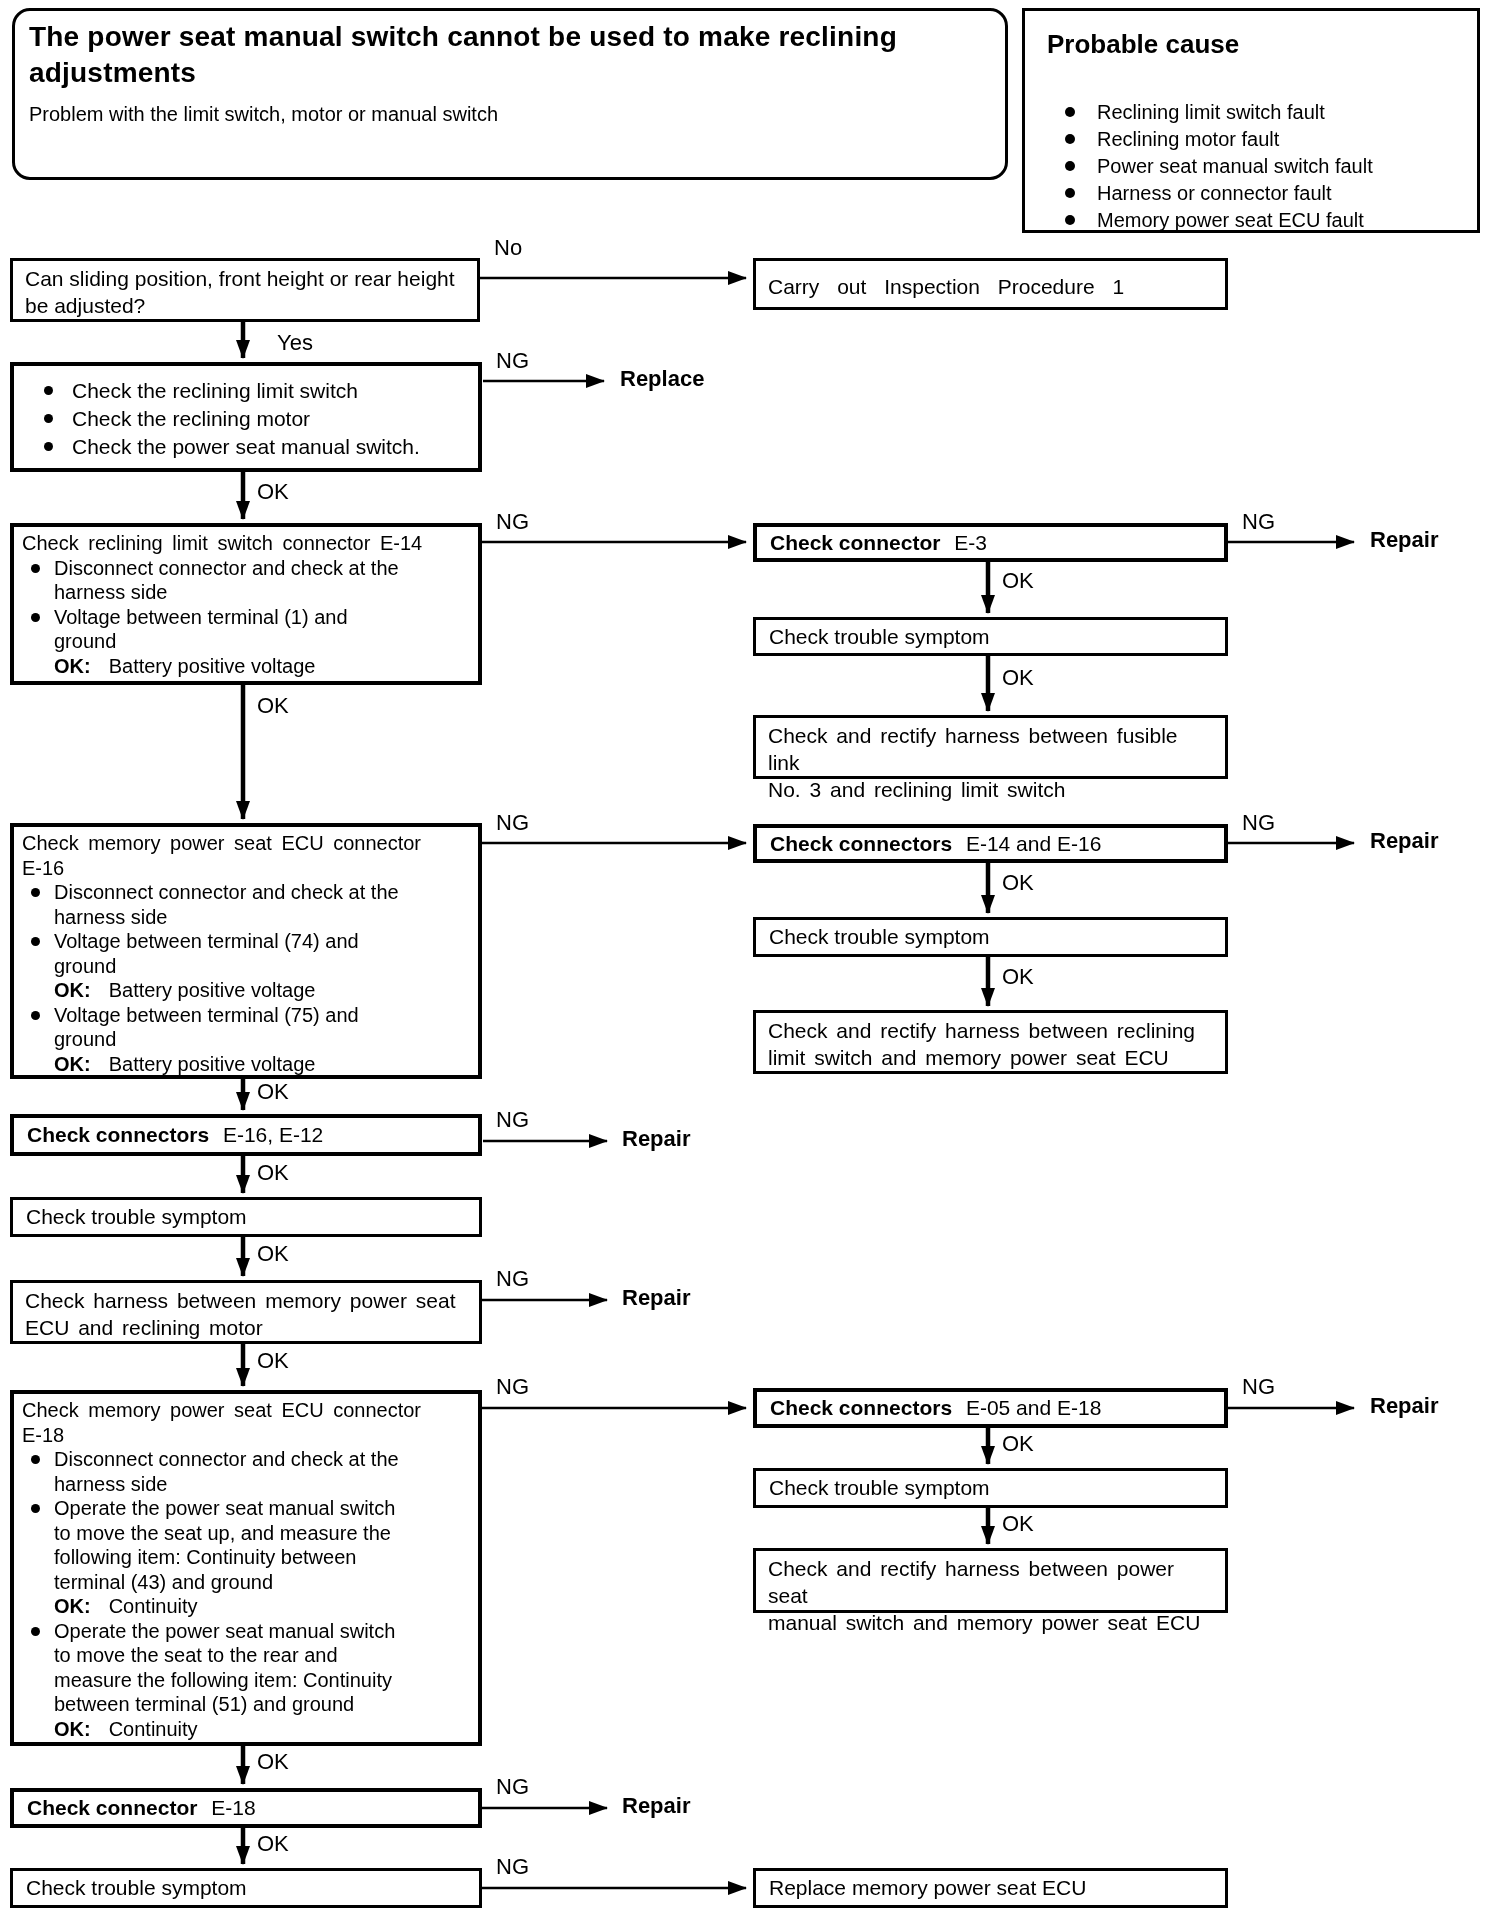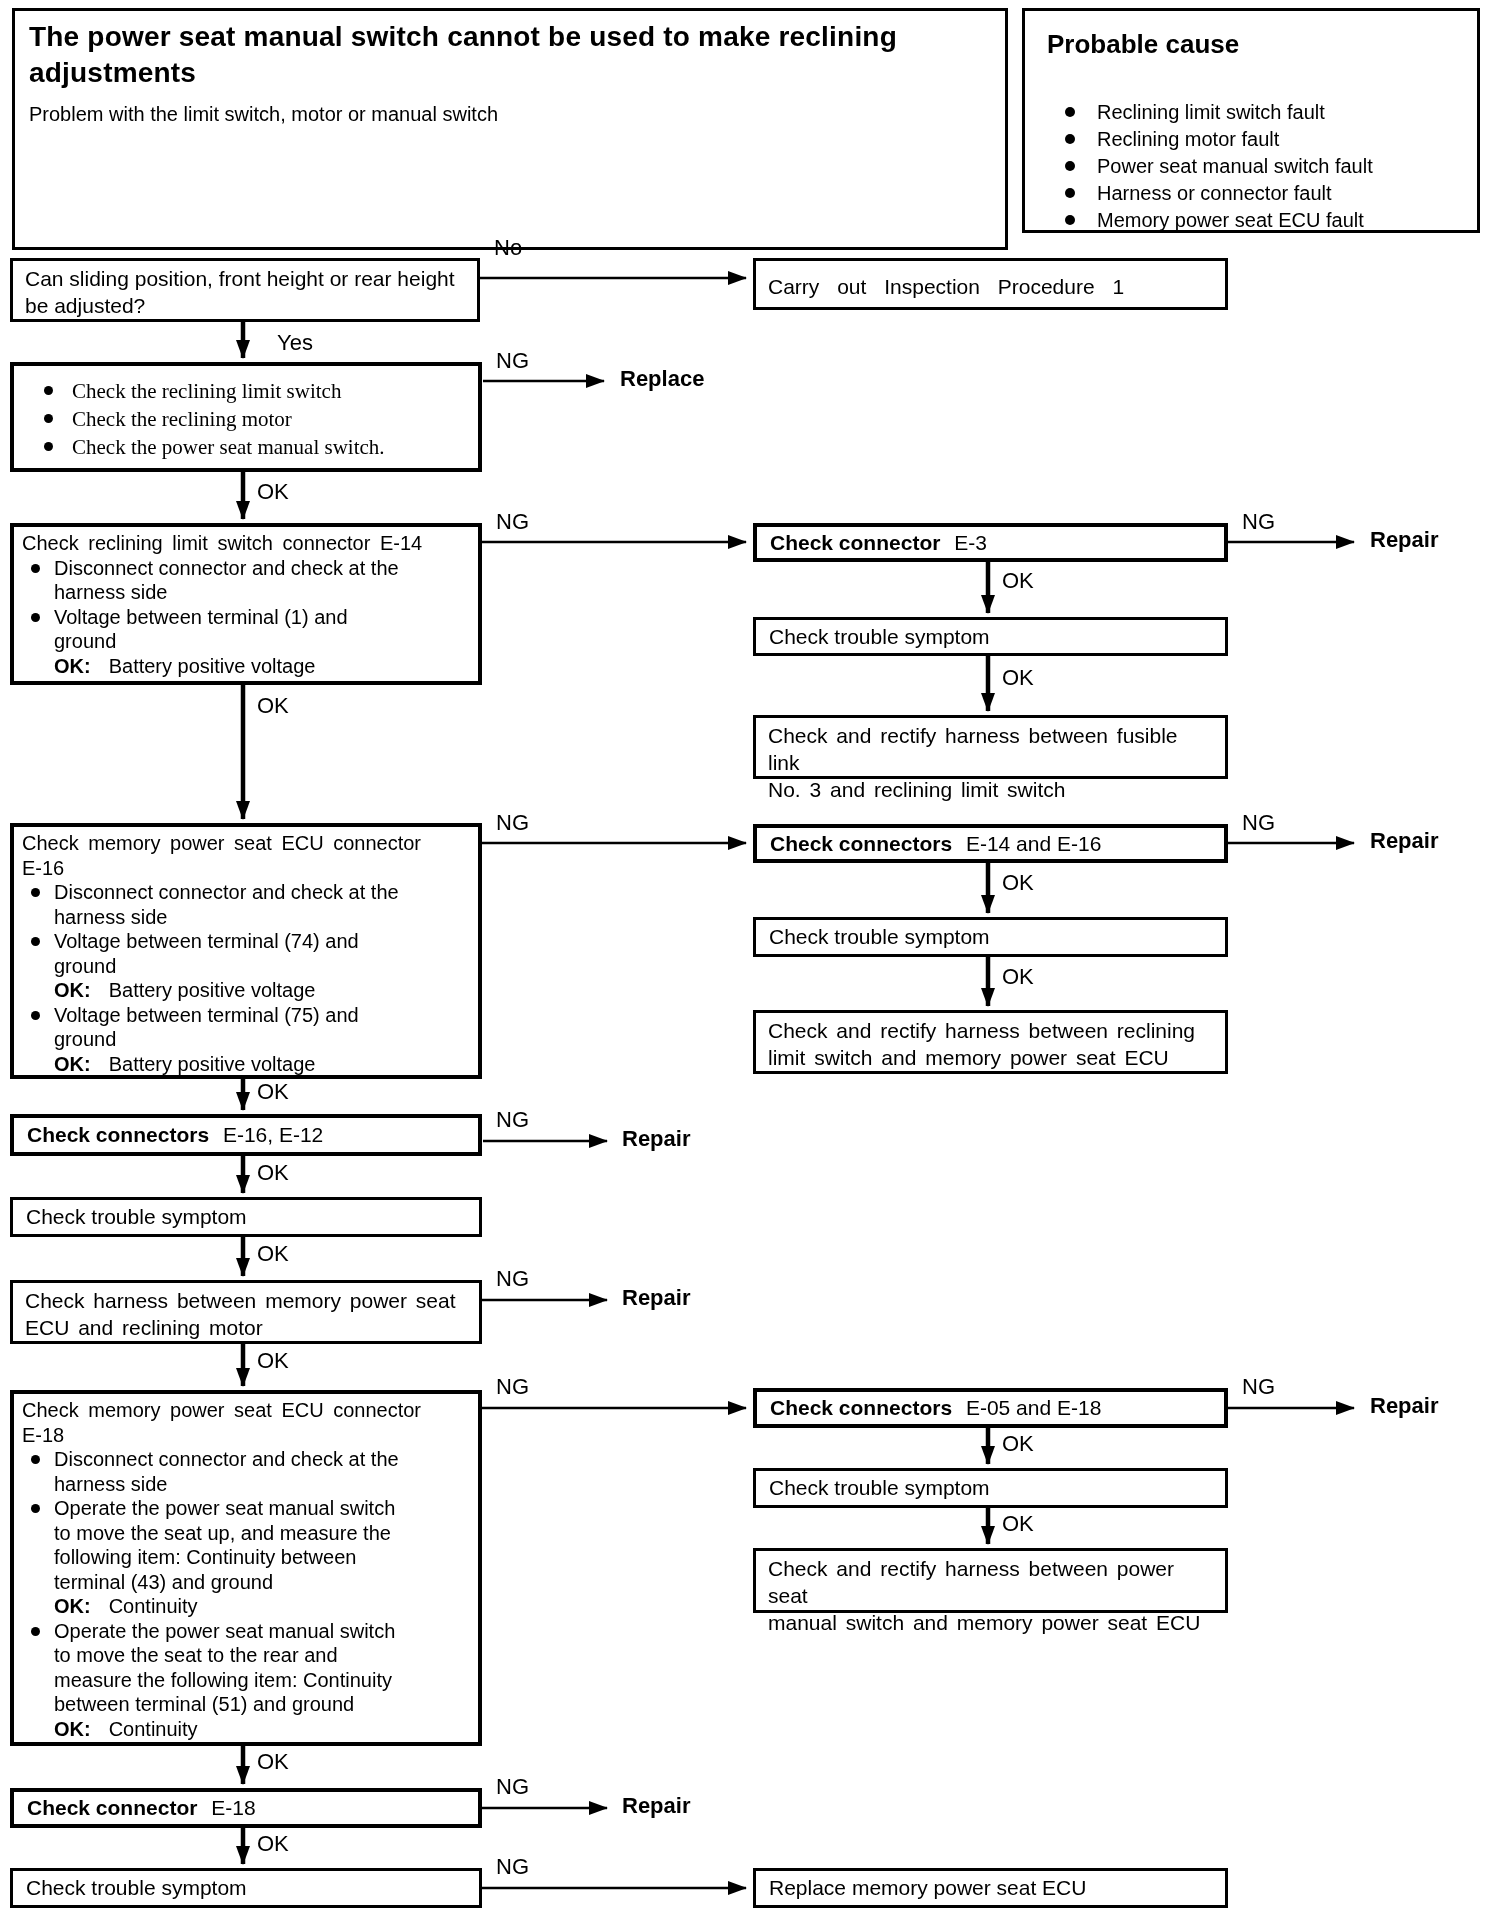--- a/index.html
+++ b/index.html
@@ -13,21 +13,21 @@
   .center1 b{margin-right:8px;}
   .wide{word-spacing:3px;}
   .xwide{word-spacing:12px;}
   .bigbox{font-size:20px;line-height:24.5px;padding:4px 8px 0 8px;}
   .btitle{white-space:pre-line;word-spacing:4px;}
   .li{position:relative;padding-left:32px;white-space:pre-line;}
   .li .dot{position:absolute;left:9px;top:8px;width:9px;height:9px;border-radius:50%;background:#000;}
   .okline{padding-left:32px;}
   .okline .okv{margin-left:18px;}
   .checklist{padding:11px 10px 0 10px;font-size:21px;line-height:28px;}
-  .checklist .li{padding-left:48px;font-family:Liberation Serif, serif;}
+  .checklist .li{padding-left:48px;}
   .checklist .li .dot{left:20px;top:9px;}
   .lab{position:absolute;font-size:22px;z-index:3;white-space:pre;}
   .lab.bold{font-weight:bold;}
   .hdr-title{position:absolute;left:14px;top:8px;width:950px;font-size:28px;font-weight:bold;
              line-height:36px;white-space:pre-line;letter-spacing:0.2px;}
   .hdr-sub{position:absolute;left:14px;top:92px;font-size:20px;}
   .pc-title{position:absolute;left:22px;top:18px;font-size:26px;font-weight:bold;}
   .pc-list{position:absolute;left:22px;top:88px;right:10px;font-size:20px;line-height:27px;}
   .pc-list .li{padding-left:50px;margin-bottom:0;}
   .pc-list .li .dot{left:18px;top:8px;width:10px;height:10px;}
@@ -69,21 +69,21 @@
       <path d="M482 1300 H607" marker-end="url(#arr)"></path>
       <path d="M482 1408 H746" marker-end="url(#arr)"></path>
       <path d="M482 1808 H607" marker-end="url(#arr)"></path>
       <path d="M482 1888 H746" marker-end="url(#arr)"></path>
       <path d="M1226 542 H1354" marker-end="url(#arr)"></path>
       <path d="M1226 843 H1354" marker-end="url(#arr)"></path>
       <path d="M1226 1408 H1354" marker-end="url(#arr)"></path>
     </g>
   </svg>
 
-  <div class="box" style="left:12px;top:8px;width:996px;height:242px;">
+  <div class="box" style="left:12px;top:8px;width:996px;height:172px;border-radius:18px;">
     <div class="hdr-title">The power seat manual switch cannot be used to make reclining
 adjustments</div>
     <div class="hdr-sub">Problem with the limit switch, motor or manual switch</div>
   </div>
   <div class="box" style="left:1022px;top:8px;width:458px;height:225px;">
     <div class="pc-title">Probable cause</div>
     <div class="pc-list">
       <div class="li"><span class="dot"></span><span>Reclining limit switch fault</span></div>
       <div class="li"><span class="dot"></span><span>Reclining motor fault</span></div>
       <div class="li"><span class="dot"></span><span>Power seat manual switch fault</span></div>

